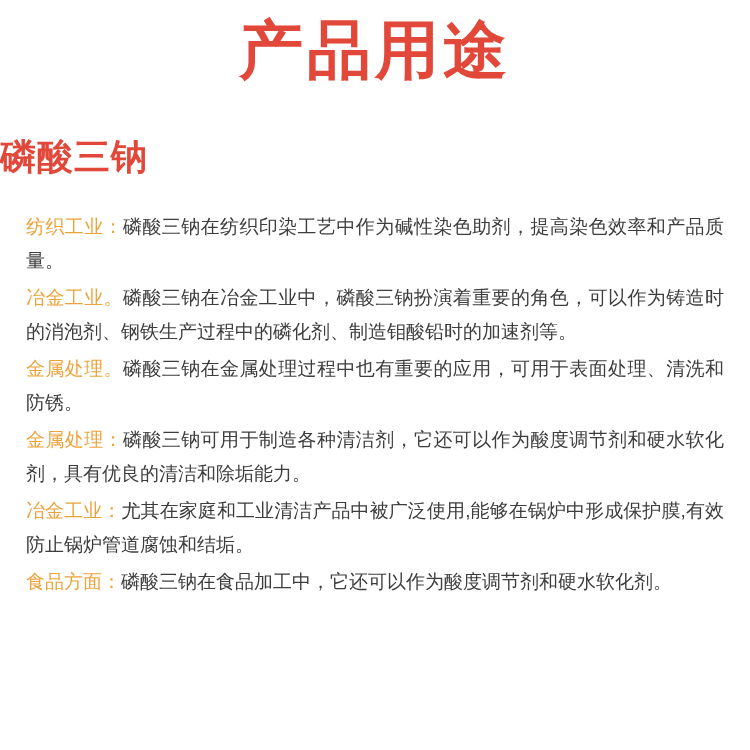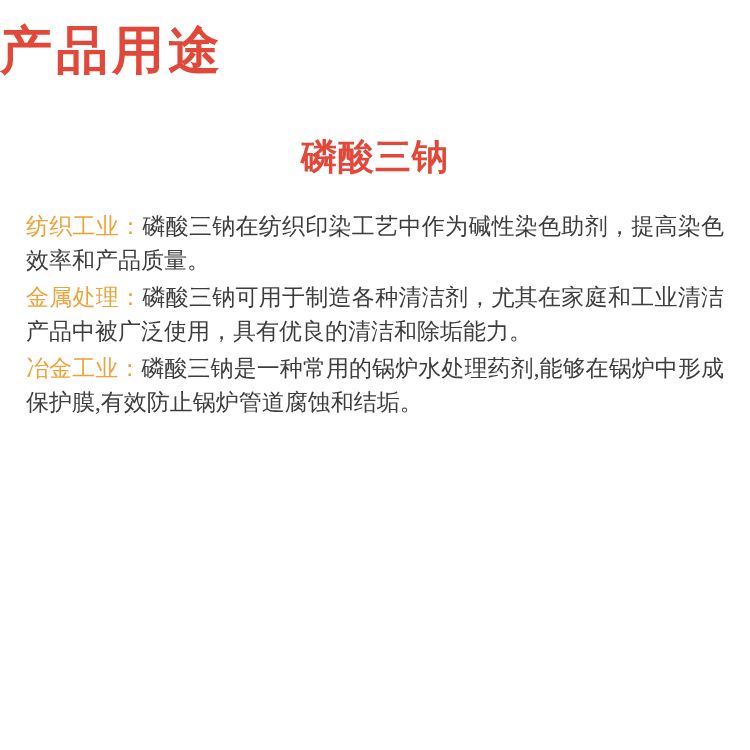--- a/index.html
+++ b/index.html
@@ -10,43 +10,42 @@
   .page {
     position: relative;
     width: 750px;
     height: 750px;
     background: #ffffff;
     overflow: hidden;
     font-family: "Liberation Sans", sans-serif;
   }
   .page-title {
     margin: 6px 0 0 0;
-    font-size: 52px;
+    text-align: center;
+    font-size: 64px;
     line-height: 88px;
     font-weight: 700;
     letter-spacing: 4px;
     color: #e2483a;
   }
   .product-name {
     margin: 44px 0 0 0;
-    text-align: center;
     font-size: 36px;
     line-height: 38px;
     font-weight: 700;
     letter-spacing: 1px;
     color: #e2483a;
     font-family: Liberation Serif, serif;
   }
   .content {
     margin: 34px 26px 0 26px;
-    font-size: 23px;
+    font-size: 19px;
     line-height: 34px;
     color: #3d3d3d;
     text-align: justify;
-    font-family: Liberation Serif, serif;
   }
   .use-paragraph {
     margin: 0 0 3px 0;
   }
   .use-label {
     color: #eda33c;
   }
   .use-text {
     color: #3d3d3d;
   }
@@ -58,23 +57,26 @@
 
   <h1 class="page-title">产品用途</h1>
 
   <h2 class="product-name">磷酸三钠</h2>
 
   <div class="content">
 
     <p class="use-paragraph"><span class="use-label">纺织工业：</span><span class="use-text">磷酸三钠在纺织印染工艺中作为碱性染色助剂，提高染色效率和产品质量。</span></p>
 
 
+    <p class="use-paragraph"><span class="use-label">冶金工业。</span><span class="use-text">磷酸三钠在冶金工业中，磷酸三钠扮演着重要的角色，可以作为铸造时的消泡剂、钢铁生产过程中的磷化剂、制造钼酸铅时的加速剂等。</span></p>
+
+    <p class="use-paragraph"><span class="use-label">金属处理。</span><span class="use-text">磷酸三钠在金属处理过程中也有重要的应用，可用于表面处理、清洗和防锈。</span></p>
+
+    <p class="use-paragraph"><span class="use-label">金属处理：</span><span class="use-text">磷酸三钠可用于制造各种清洁剂，它还可以作为酸度调节剂和硬水软化剂，具有优良的清洁和除垢能力。</span></p>
 
 
-    <p class="use-paragraph"><span class="use-label">金属处理：</span><span class="use-text">磷酸三钠可用于制造各种清洁剂，尤其在家庭和工业清洁产品中被广泛使用，具有优良的清洁和除垢能力。</span></p>
+    <p class="use-paragraph"><span class="use-label">冶金工业：</span><span class="use-text">尤其在家庭和工业清洁产品中被广泛使用,能够在锅炉中形成保护膜,有效防止锅炉管道腐蚀和结垢。</span></p>
 
-
-    <p class="use-paragraph"><span class="use-label">冶金工业：</span><span class="use-text">磷酸三钠是一种常用的锅炉水处理药剂,能够在锅炉中形成保护膜,有效防止锅炉管道腐蚀和结垢。</span></p>
-
+    <p class="use-paragraph"><span class="use-label">食品方面：</span><span class="use-text">磷酸三钠在食品加工中，它还可以作为酸度调节剂和硬水软化剂。</span></p>
 
   </div>
 
 </div>
 
 </body></html>

